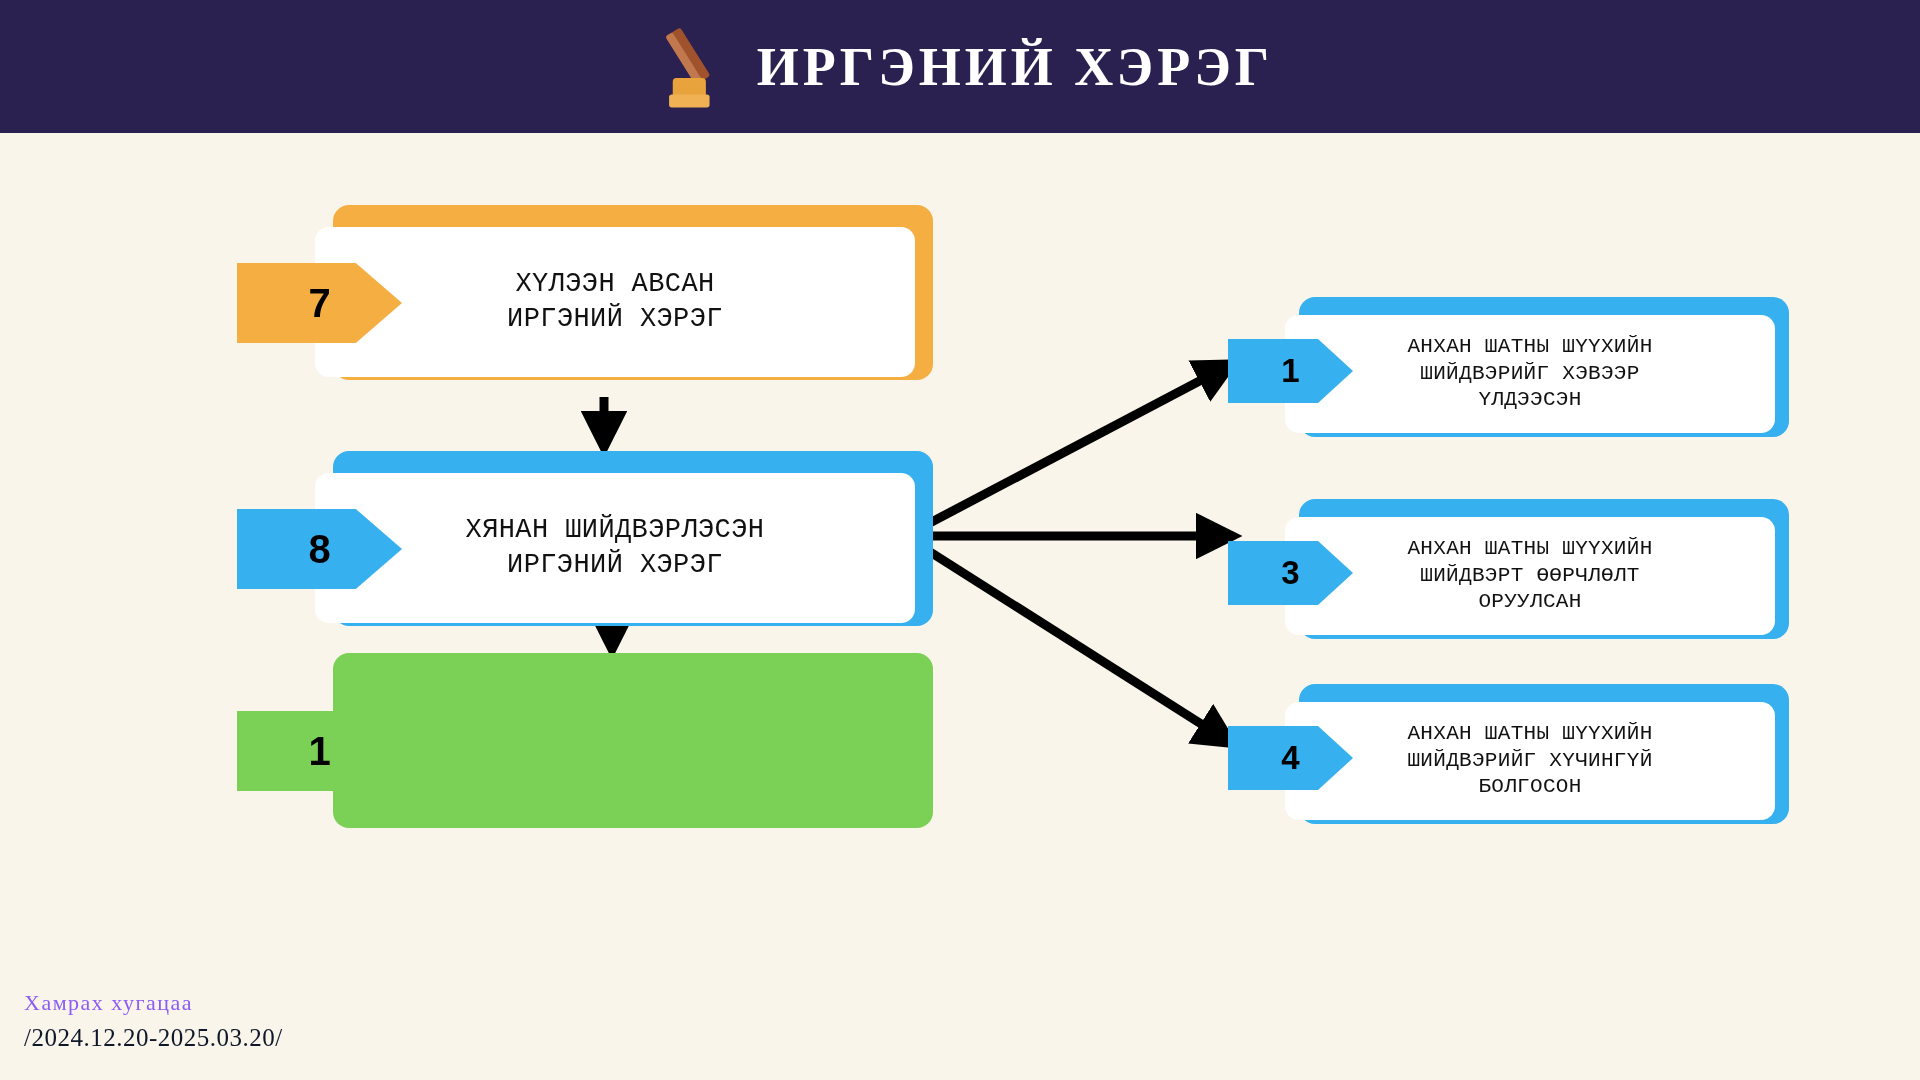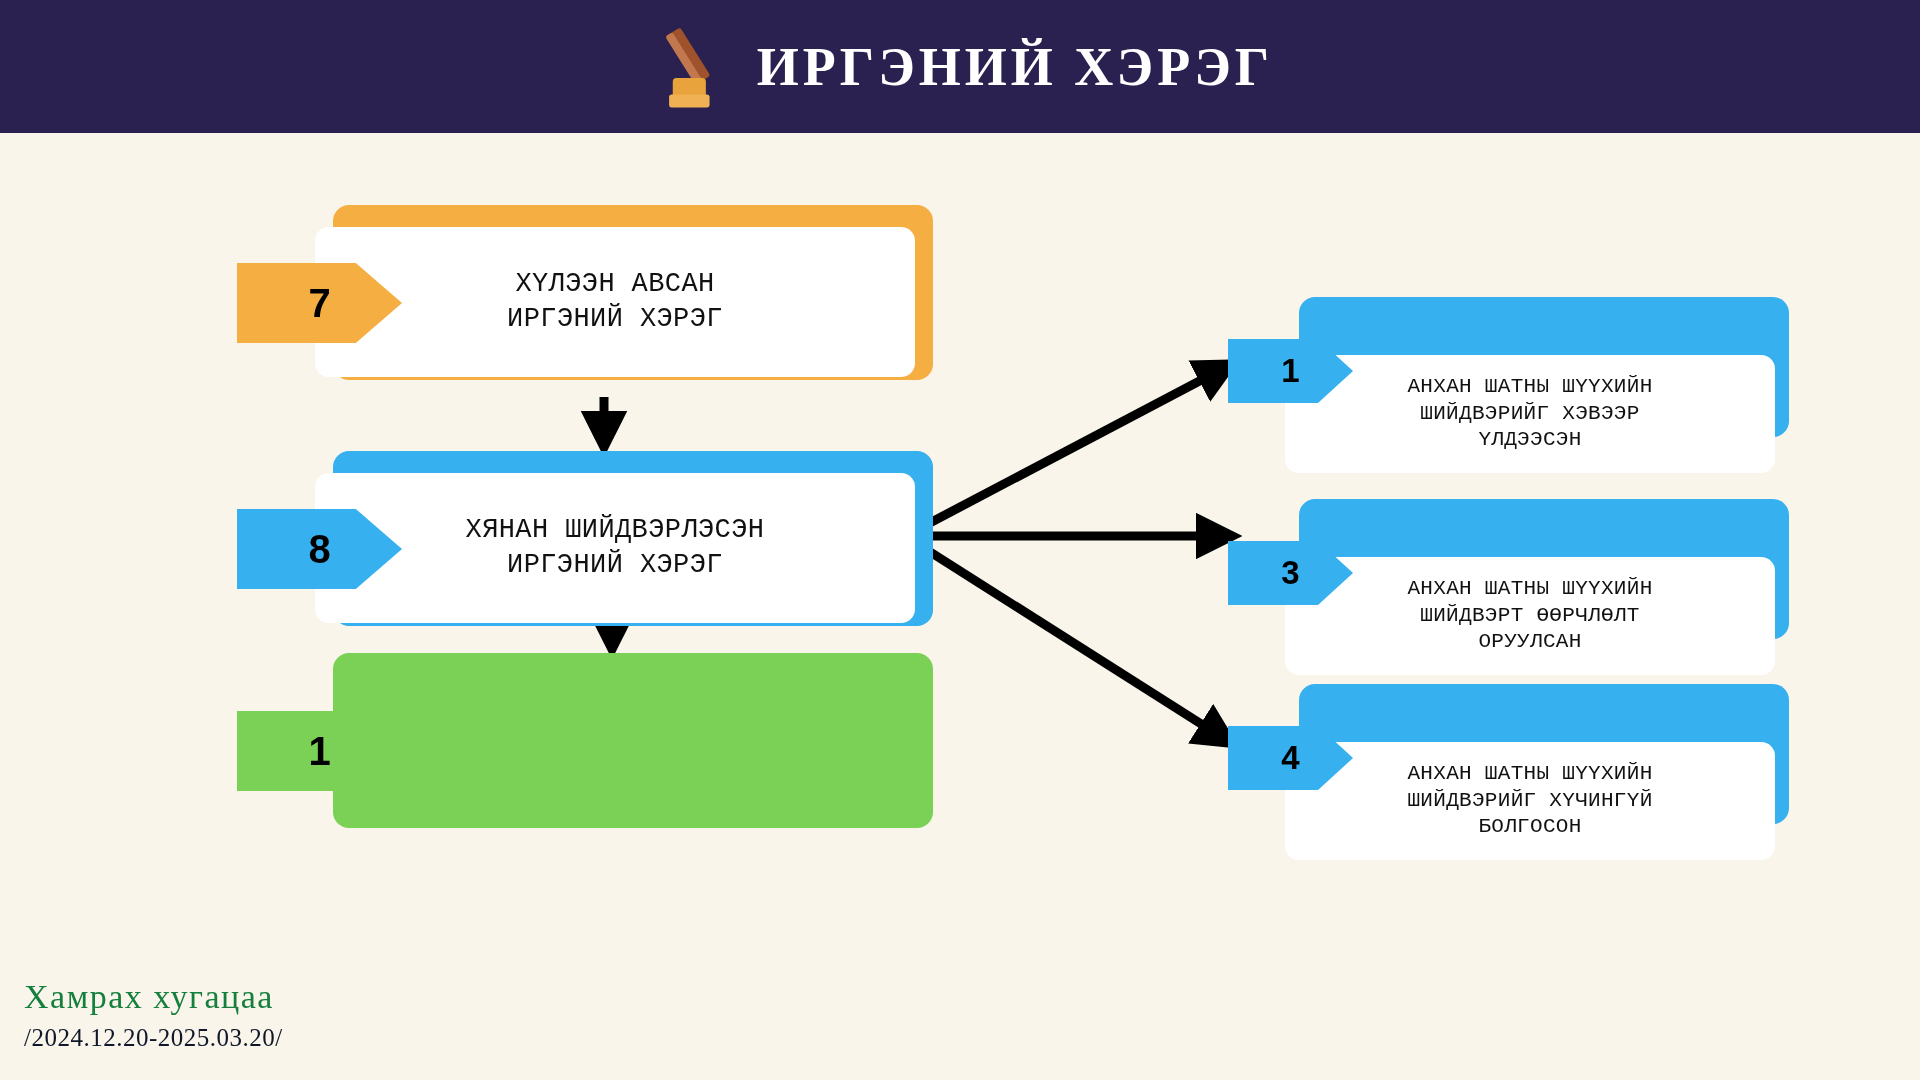--- a/index.html
+++ b/index.html
@@ -106,34 +106,34 @@
   }
 
   
   .left-card .card-accent { width: 600px; height: 175px; }
   .left-card .card-body   { left: 0px; top: 22px; width: 600px; height: 150px; }
   .left-card .card-text   { font-size: 27px; letter-spacing: 0.4px; }
   .left-card .badge       { width: 165px; height: 80px; font-size: 40px; }
 
   
   .right-card .card-accent { width: 490px; height: 140px; left: 14px; }
-  .right-card .card-body   { left: 0px; top: 18px; width: 490px; height: 118px; margin-top: 40px; }
+  .right-card .card-body   { left: 0px; top: 18px; width: 490px; height: 118px; }
   .right-card .card-text   { font-size: 21px; letter-spacing: 0.3px; }
   .right-card .badge       { width: 125px; height: 64px; font-size: 33px; }
 
   
   .caption {
     position: absolute;
     left: 24px;
     bottom: 28px;
     z-index: 4;
   }
   .caption-title {
-    font-size: 34px;
-    color: #15803d;
+    font-size: 22px;
+    color: #8b5cf6;
     letter-spacing: 1.5px;
     font-family: "Liberation Serif", "DejaVu Serif", serif;
     margin-bottom: 8px;
   }
   .caption-range {
     font-size: 25px;
     color: #0f172a;
     letter-spacing: 0.5px;
     font-family: "Liberation Serif", "DejaVu Serif", serif;
   }

